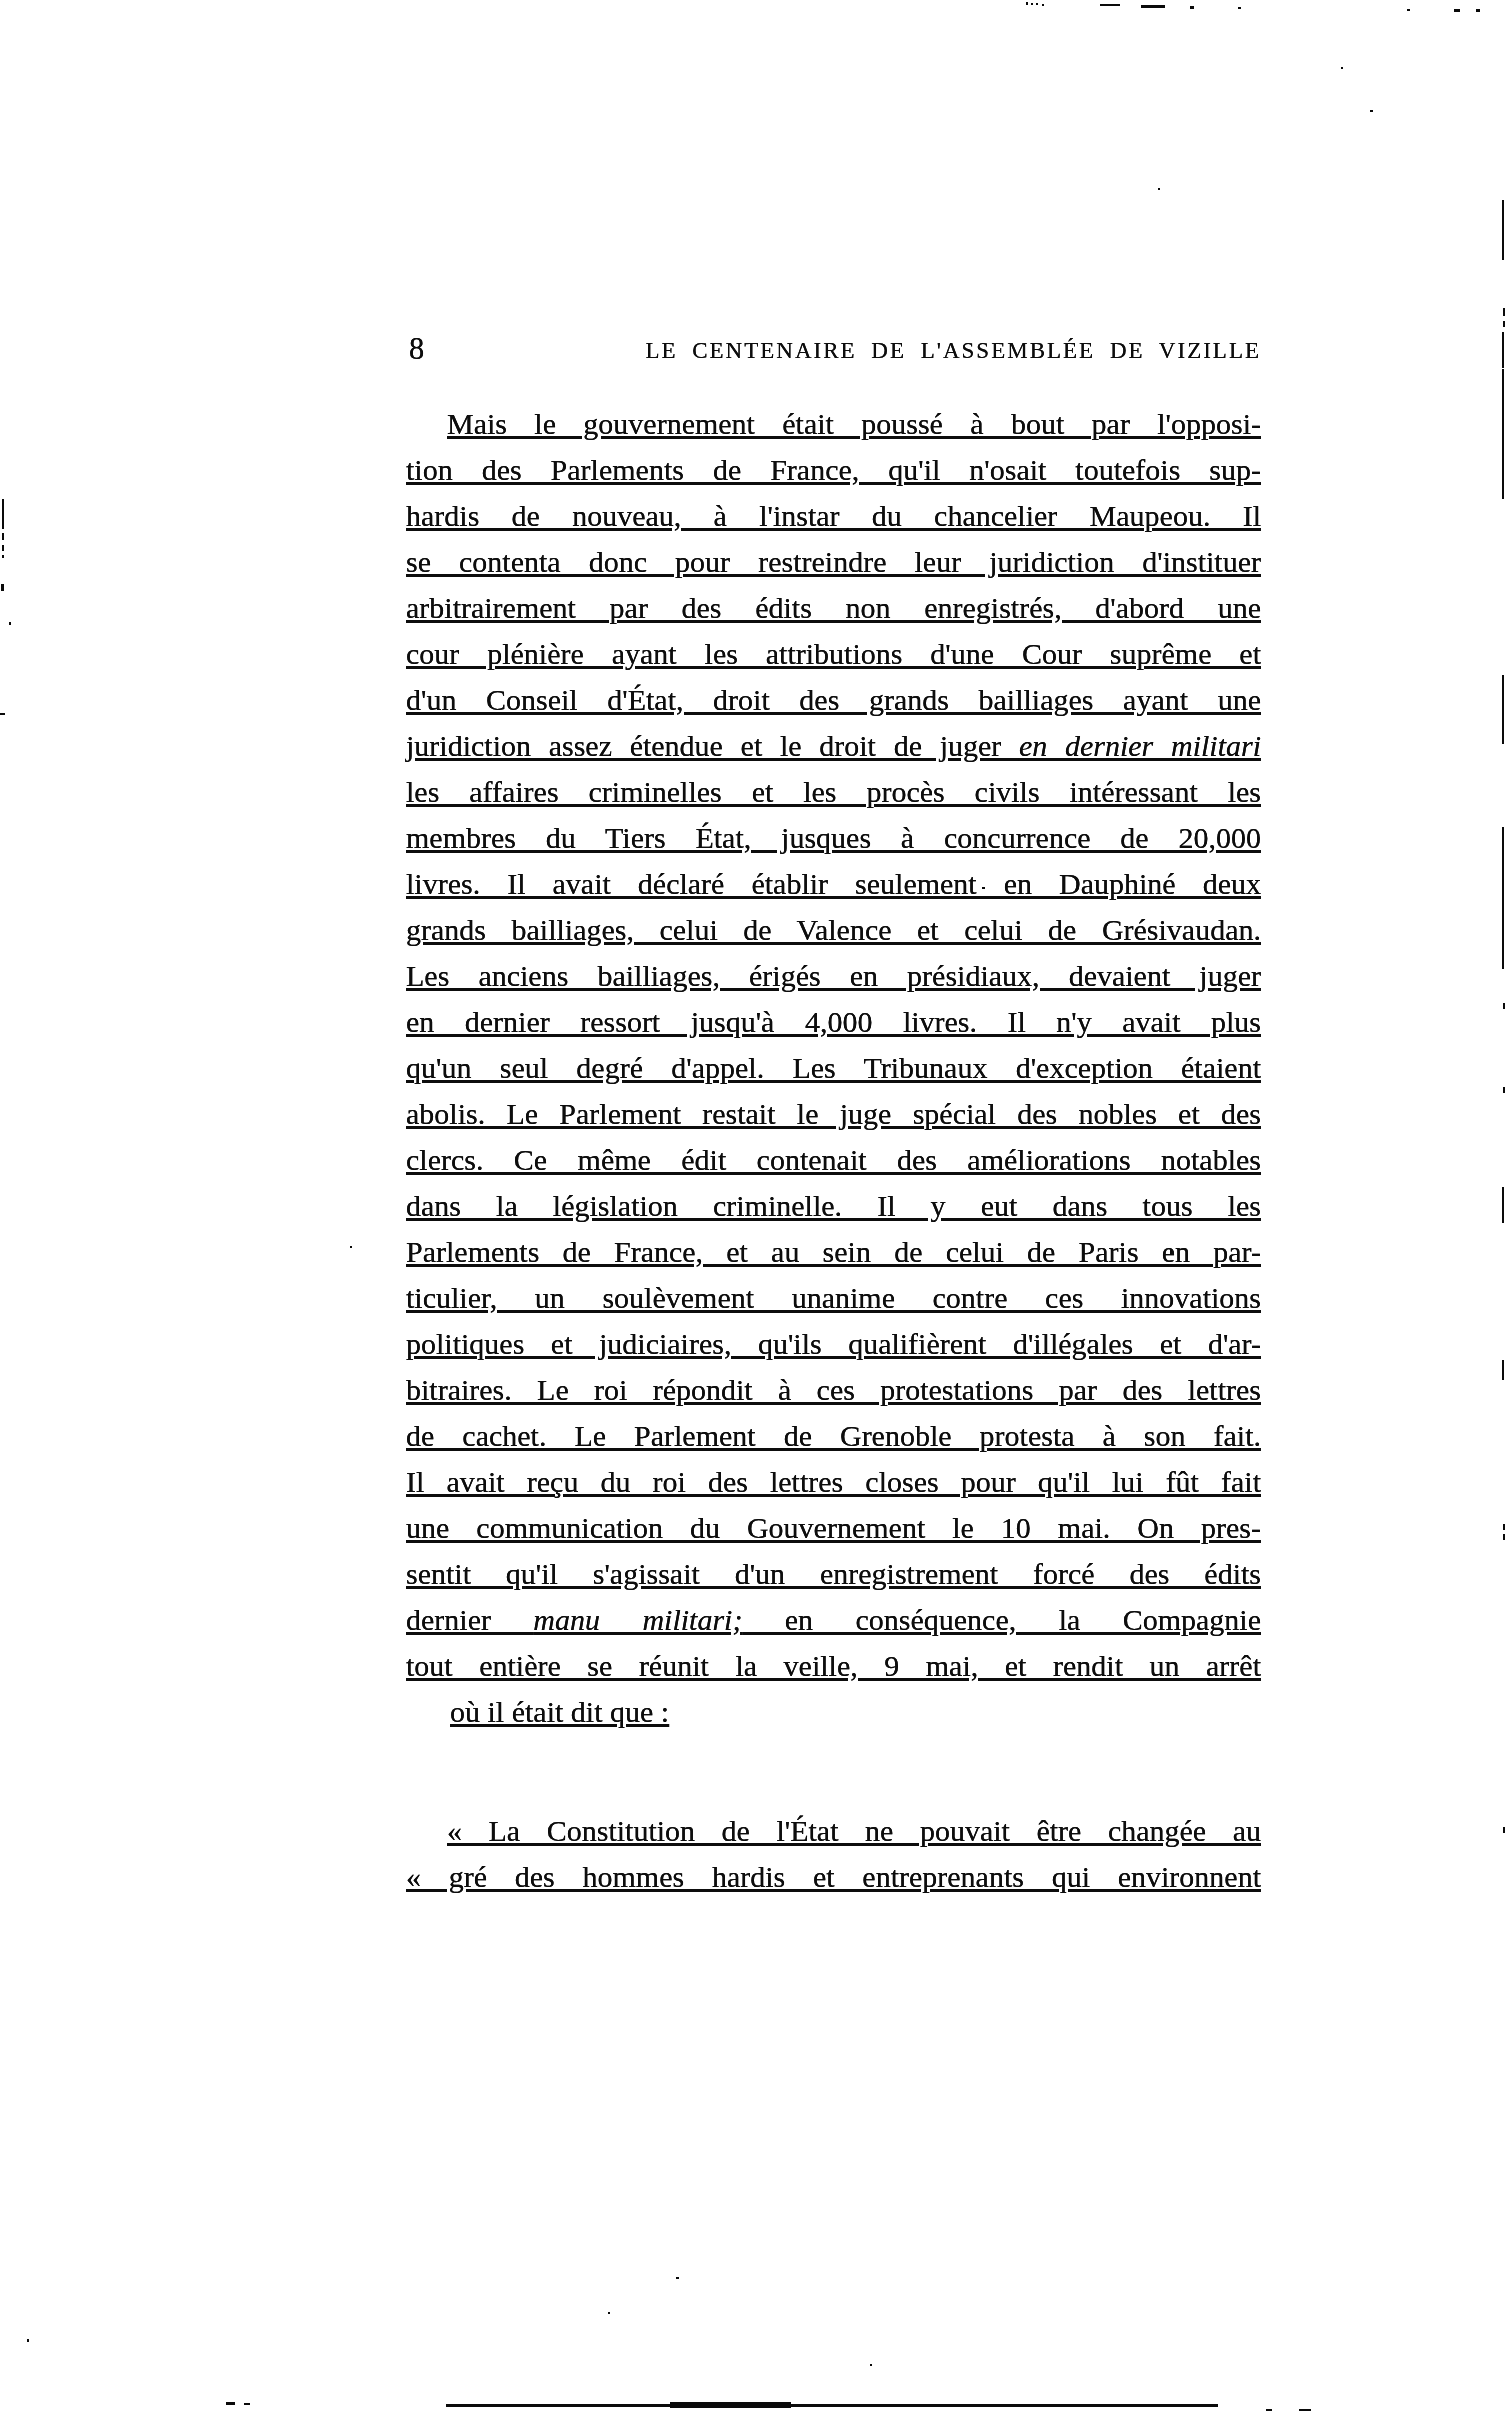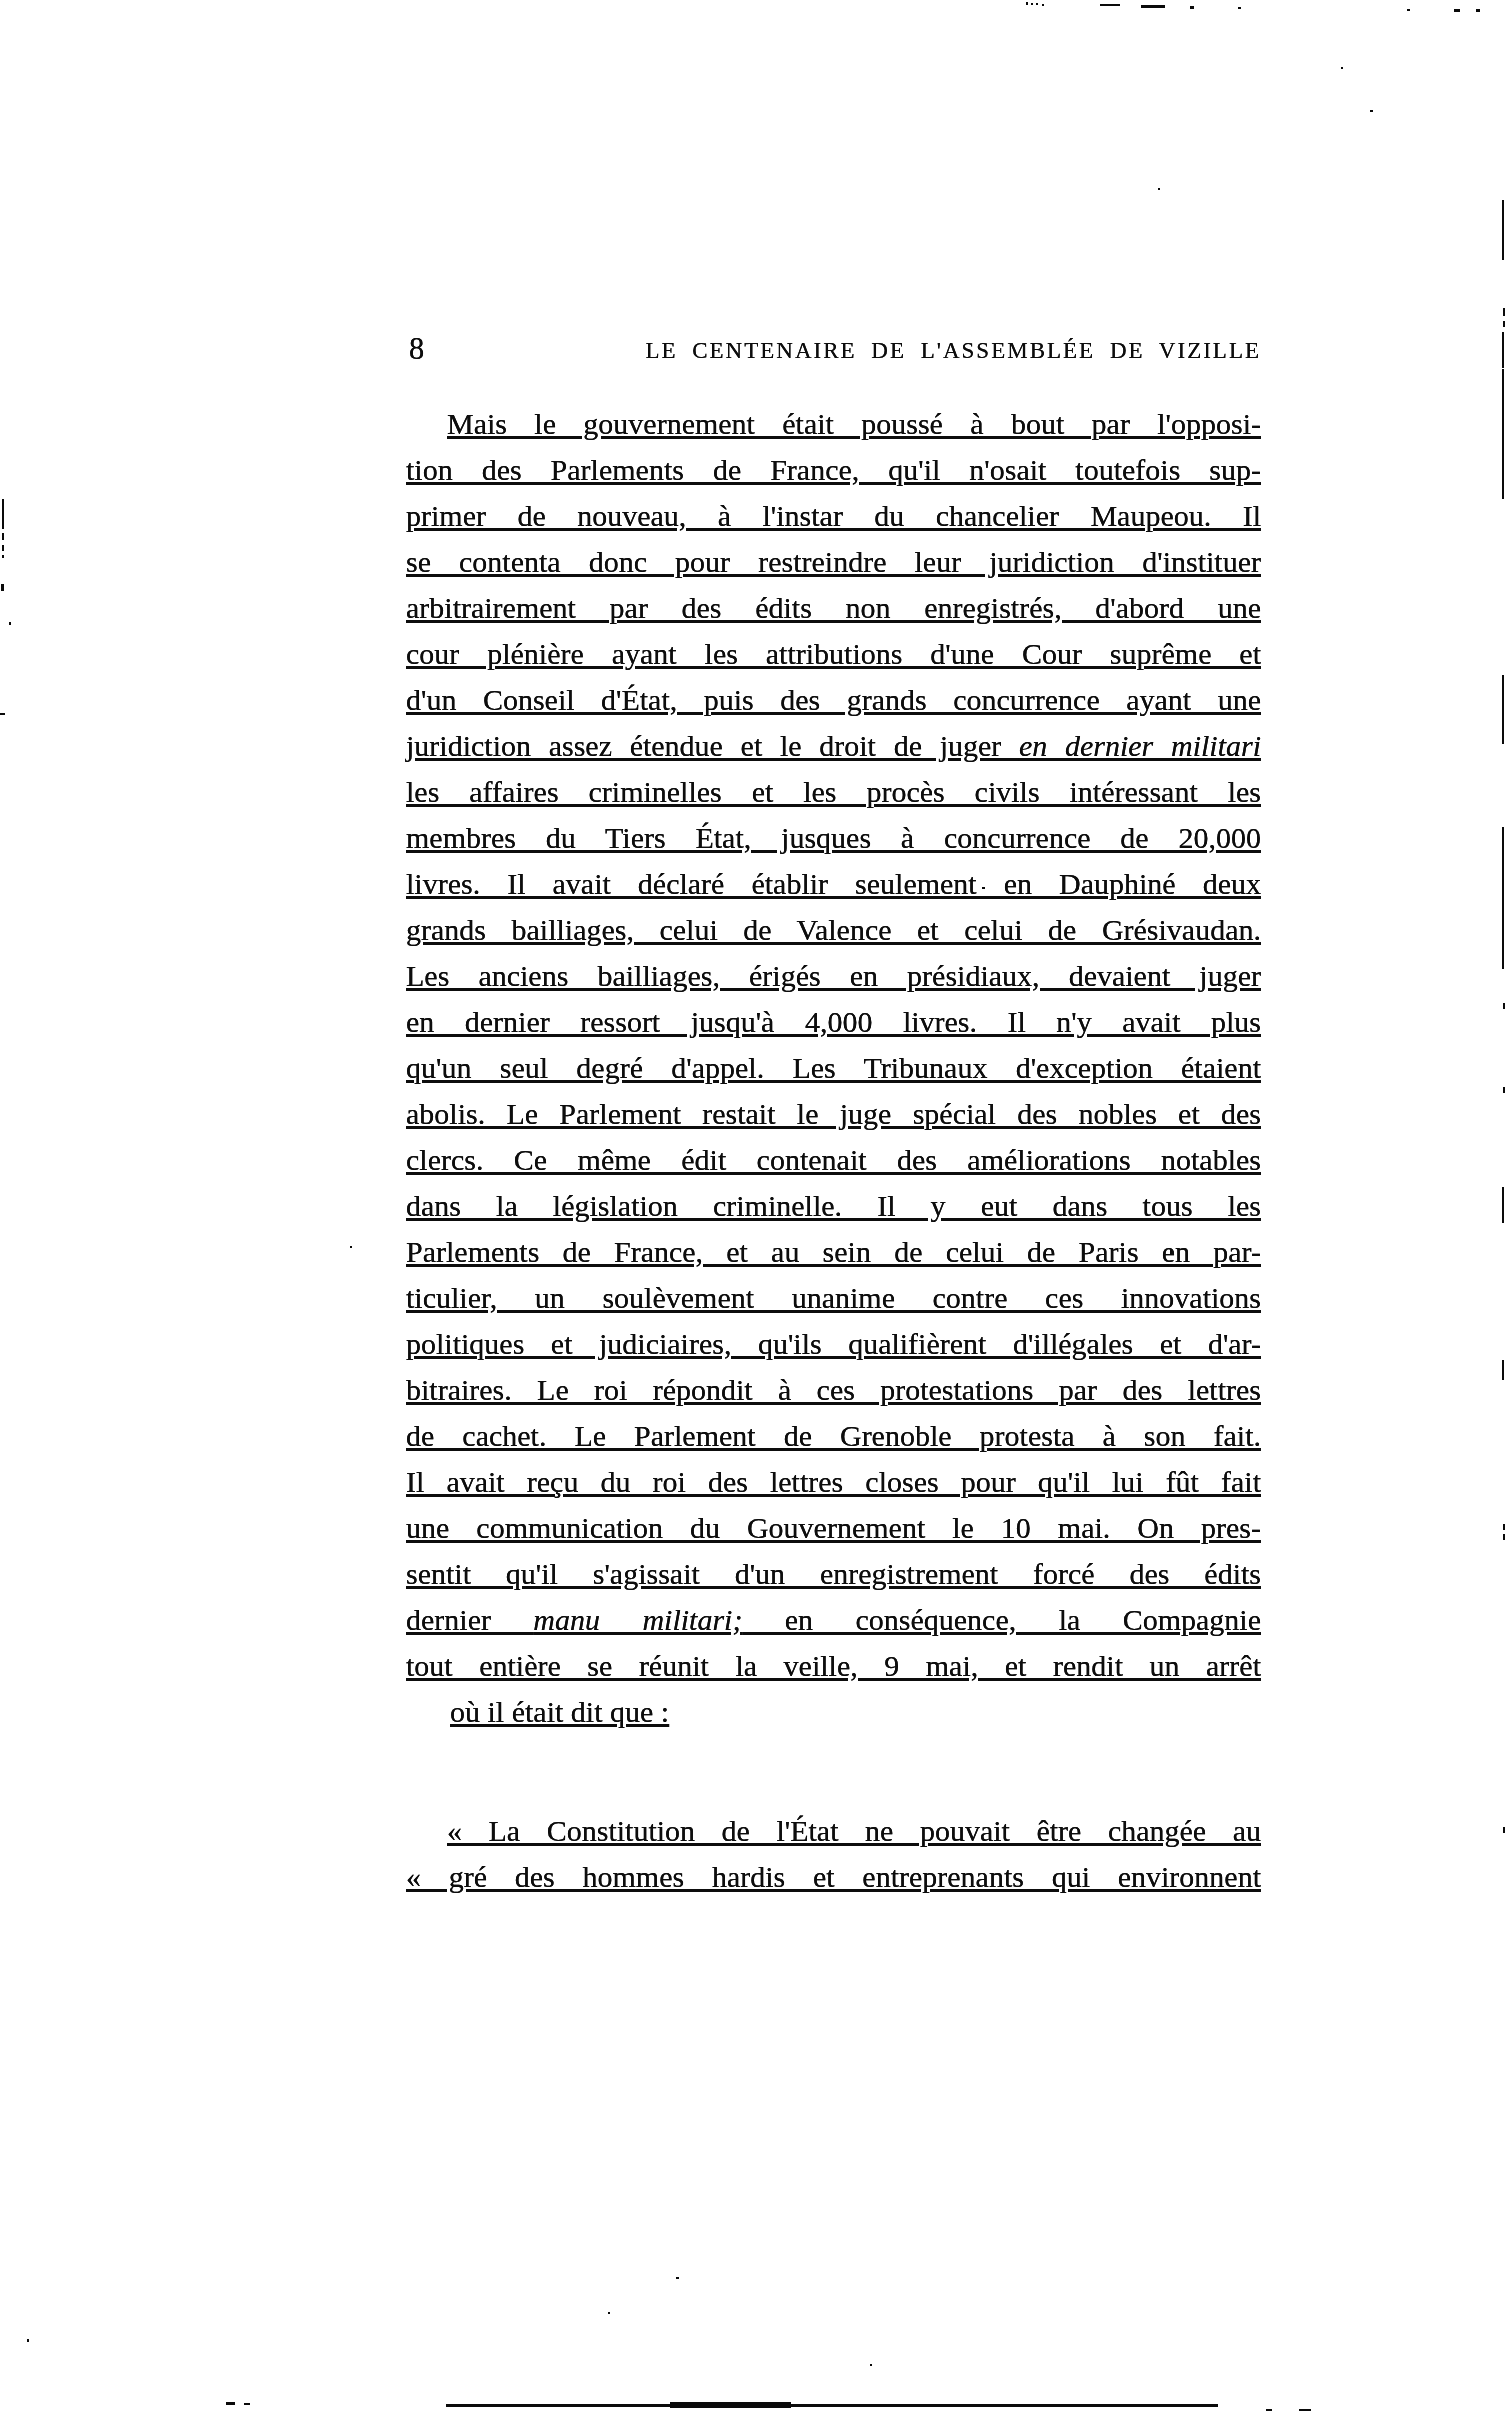--- a/index.html
+++ b/index.html
@@ -50,25 +50,25 @@
 <div class="page">
 
   <div class="header-row">
     <span class="pagenum">8</span>
     <span class="running-title">LE CENTENAIRE DE L'ASSEMBLÉE DE VIZILLE</span>
   </div>
 
   <div class="textblock">
     <div class="line indent">Mais le gouvernement était poussé à bout par l'opposi-</div>
     <div class="line">tion des Parlements de France, qu'il n'osait toutefois sup-</div>
-    <div class="line">primer de nouveau, à l'instar du chancelier Maupeou. Il</div>
+    <div class="line">hardis de nouveau, à l'instar du chancelier Maupeou. Il</div>
     <div class="line">se contenta donc pour restreindre leur juridiction d'instituer</div>
     <div class="line">arbitrairement par des édits non enregistrés, d'abord une</div>
     <div class="line">cour plénière ayant les attributions d'une Cour suprême et</div>
-    <div class="line">d'un Conseil d'État, puis des grands concurrence ayant une</div>
+    <div class="line">d'un Conseil d'État, droit des grands bailliages ayant une</div>
     <div class="line"><span>juridiction assez étendue et le droit de juger </span><i>en dernier militari</i></div>
     <div class="line">les affaires criminelles et les procès civils intéressant les</div>
     <div class="line">membres du Tiers État, jusques à concurrence de 20,000</div>
     <div class="line">livres. Il avait déclaré établir seulement en Dauphiné deux</div>
     <div class="line">grands bailliages, celui de Valence et celui de Grésivaudan.</div>
     <div class="line">Les anciens bailliages, érigés en présidiaux, devaient juger</div>
     <div class="line">en dernier ressort jusqu'à 4,000 livres. Il n'y avait plus</div>
     <div class="line">qu'un seul degré d'appel. Les Tribunaux d'exception étaient</div>
     <div class="line">abolis. Le Parlement restait le juge spécial des nobles et des</div>
     <div class="line">clercs. Ce même édit contenait des améliorations notables</div>

